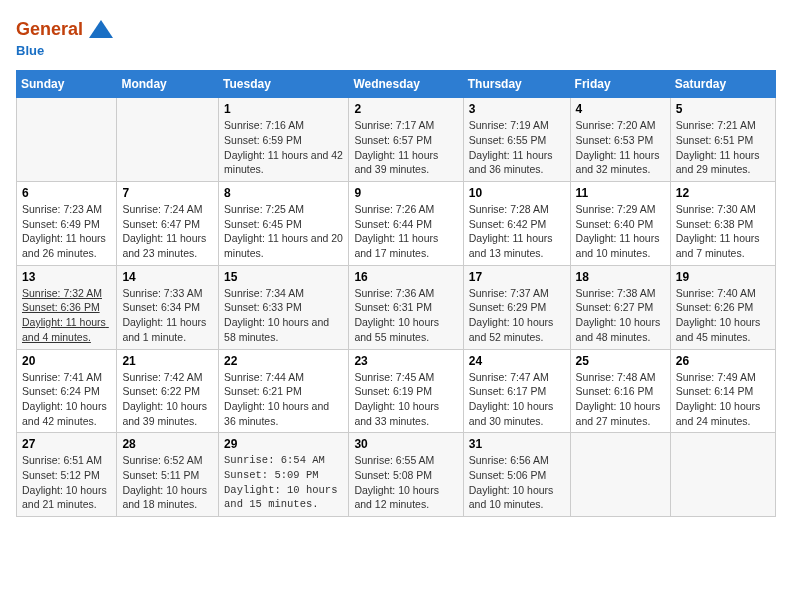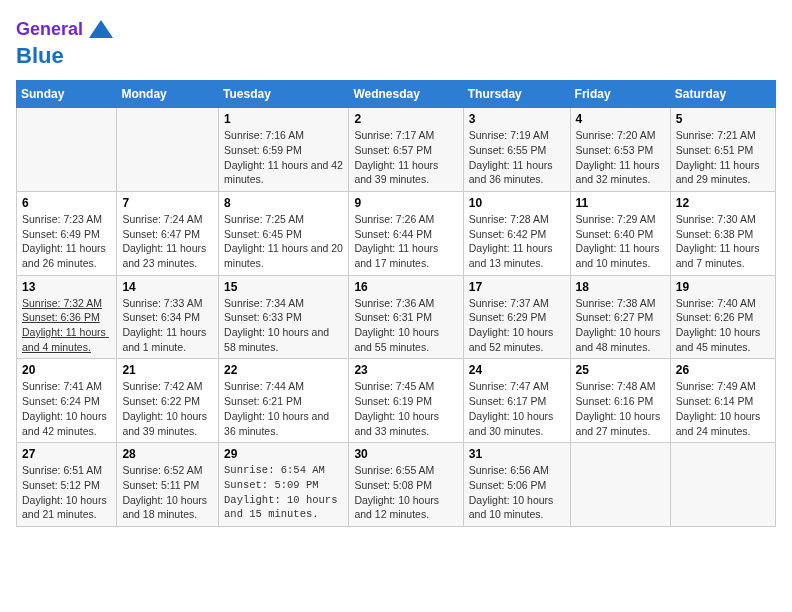--- a/index.html
+++ b/index.html
@@ -21,24 +21,24 @@
       align-items: center;
     }
     .logo-text {
       display: flex;
       flex-direction: column;
       line-height: 1.1;
     }
     .logo-general {
       font-size: 18px;
       font-weight: bold;
-      color: #6d28d9;
+      color: #c2410c;
     }
     .logo-blue {
-      font-size: 22px;
+      font-size: 13px;
       font-weight: bold;
       color: #1a6fc4;
     }
     .logo-icon {
       width: 28px;
       height: 28px;
       margin-left: 4px;
     }
     .title-block {
       text-align: right;

